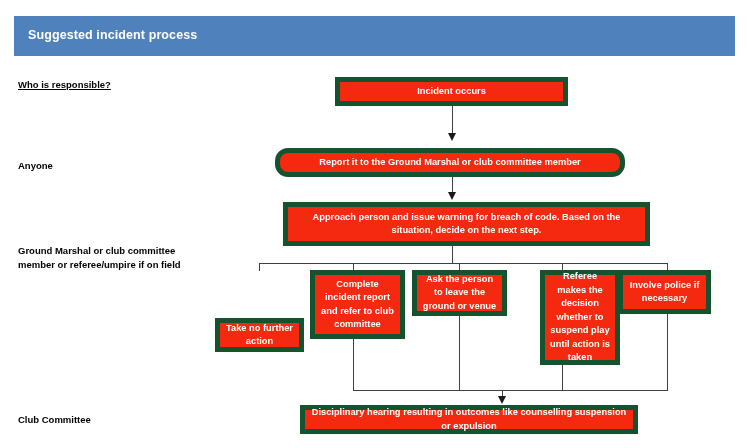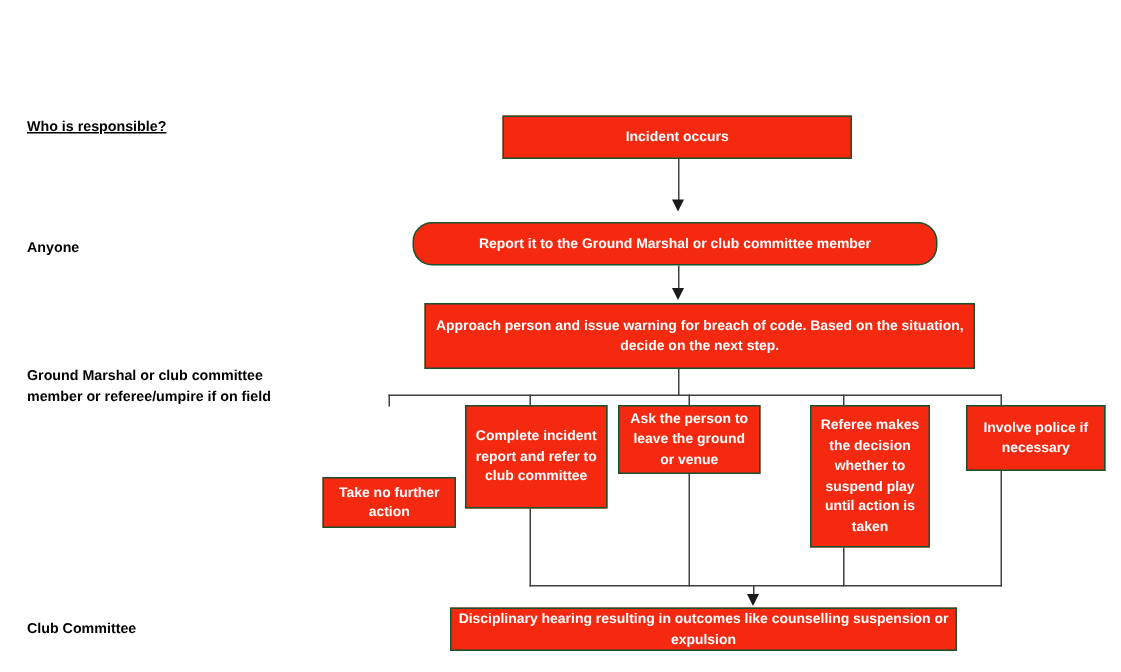--- a/index.html
+++ b/index.html
@@ -50,21 +50,21 @@
   }
   .lane-1 { left: 18px; top: 78px;  width: 190px; text-decoration: underline; }
   .lane-2 { left: 18px; top: 159px; width: 190px; }
   .lane-3 { left: 18px; top: 244px; width: 190px; }
   .lane-4 { left: 18px; top: 413px; width: 190px; }
 
   
   .pbox {
     position: absolute;
     background: #F42910;
-    border: 1px solid #14532d;
+    border: 5px solid #14532d;
     box-sizing: border-box;
     color: #ffffff;
     font-size: 9.3px;
     font-weight: bold;
     line-height: 13.5px;
     text-align: center;
     display: flex;
     align-items: center;
     justify-content: center;
     padding: 2px 4px;
@@ -72,21 +72,21 @@
   .pbox span { display: block; width: 100%; }
 
   .box-incident   { left: 335px; top: 77px;  width: 233px; height: 29px; }
   .box-report     { left: 275px; top: 148px; width: 350px; height: 29px; border-radius: 13px; }
   .box-approach   { left: 283px; top: 202px; width: 367px; height: 44px; align-items: center; }
 
   .box-opt1 { left: 215px; top: 270px; width: 89px;  height: 34px; margin-top: 48px; }
   .box-opt2 { left: 310px; top: 270px; width: 95px;  height: 69px; }
   .box-opt3 { left: 412px; top: 270px; width: 95px;  height: 46px; }
   .box-opt4 { left: 540px; top: 270px; width: 80px;  height: 95px; }
-  .box-opt5 { left: 644px; top: 270px; width: 93px;  height: 44px; }
+  .box-opt5 { left: 618px; top: 270px; width: 93px;  height: 44px; }
 
   .box-hearing { left: 300px; top: 405px; width: 338px; height: 29px; }
 
   
   .conn {
     position: absolute;
     background: #404040;
   }
   .vline { width: 1px; }
   .hline { height: 1px; }
@@ -127,20 +127,23 @@
 
   
   .a4-line { left: 502px; top: 390px; height: 8px; }
   .a4-head { left: 498px; top: 396px; }
 </style>
 </head>
 <body>
 
 <div id="page">
 
+  <div class="header-band">
+    <div class="header-title">Suggested incident process</div>
+  </div>
 
   <div class="lane-label lane-1">Who is responsible?</div>
   <div class="lane-label lane-2">Anyone</div>
   <div class="lane-label lane-3">Ground Marshal or club committee member or referee/umpire if on field</div>
   <div class="lane-label lane-4">Club Committee</div>
 
   <div class="pbox box-incident">
     <span>Incident occurs</span>
   </div>
 

